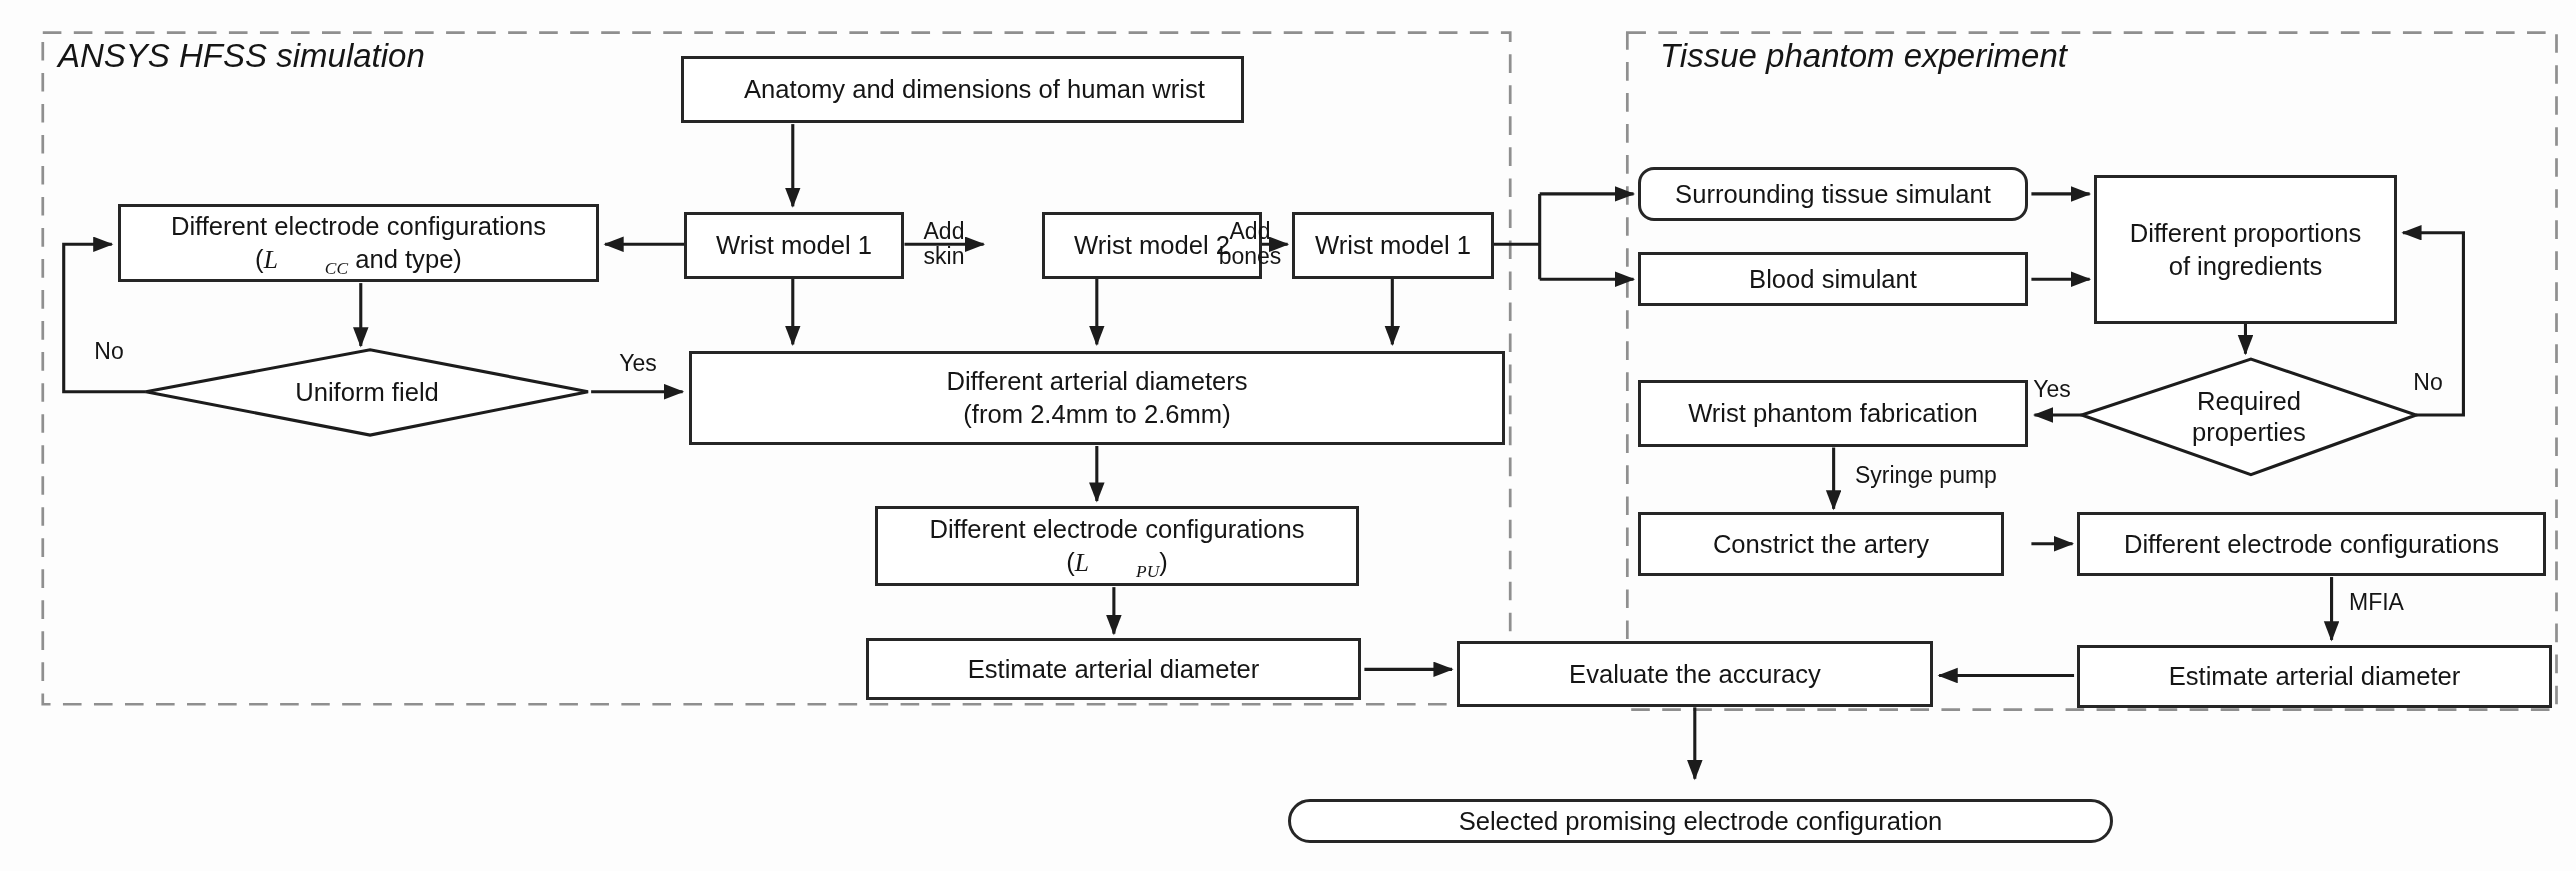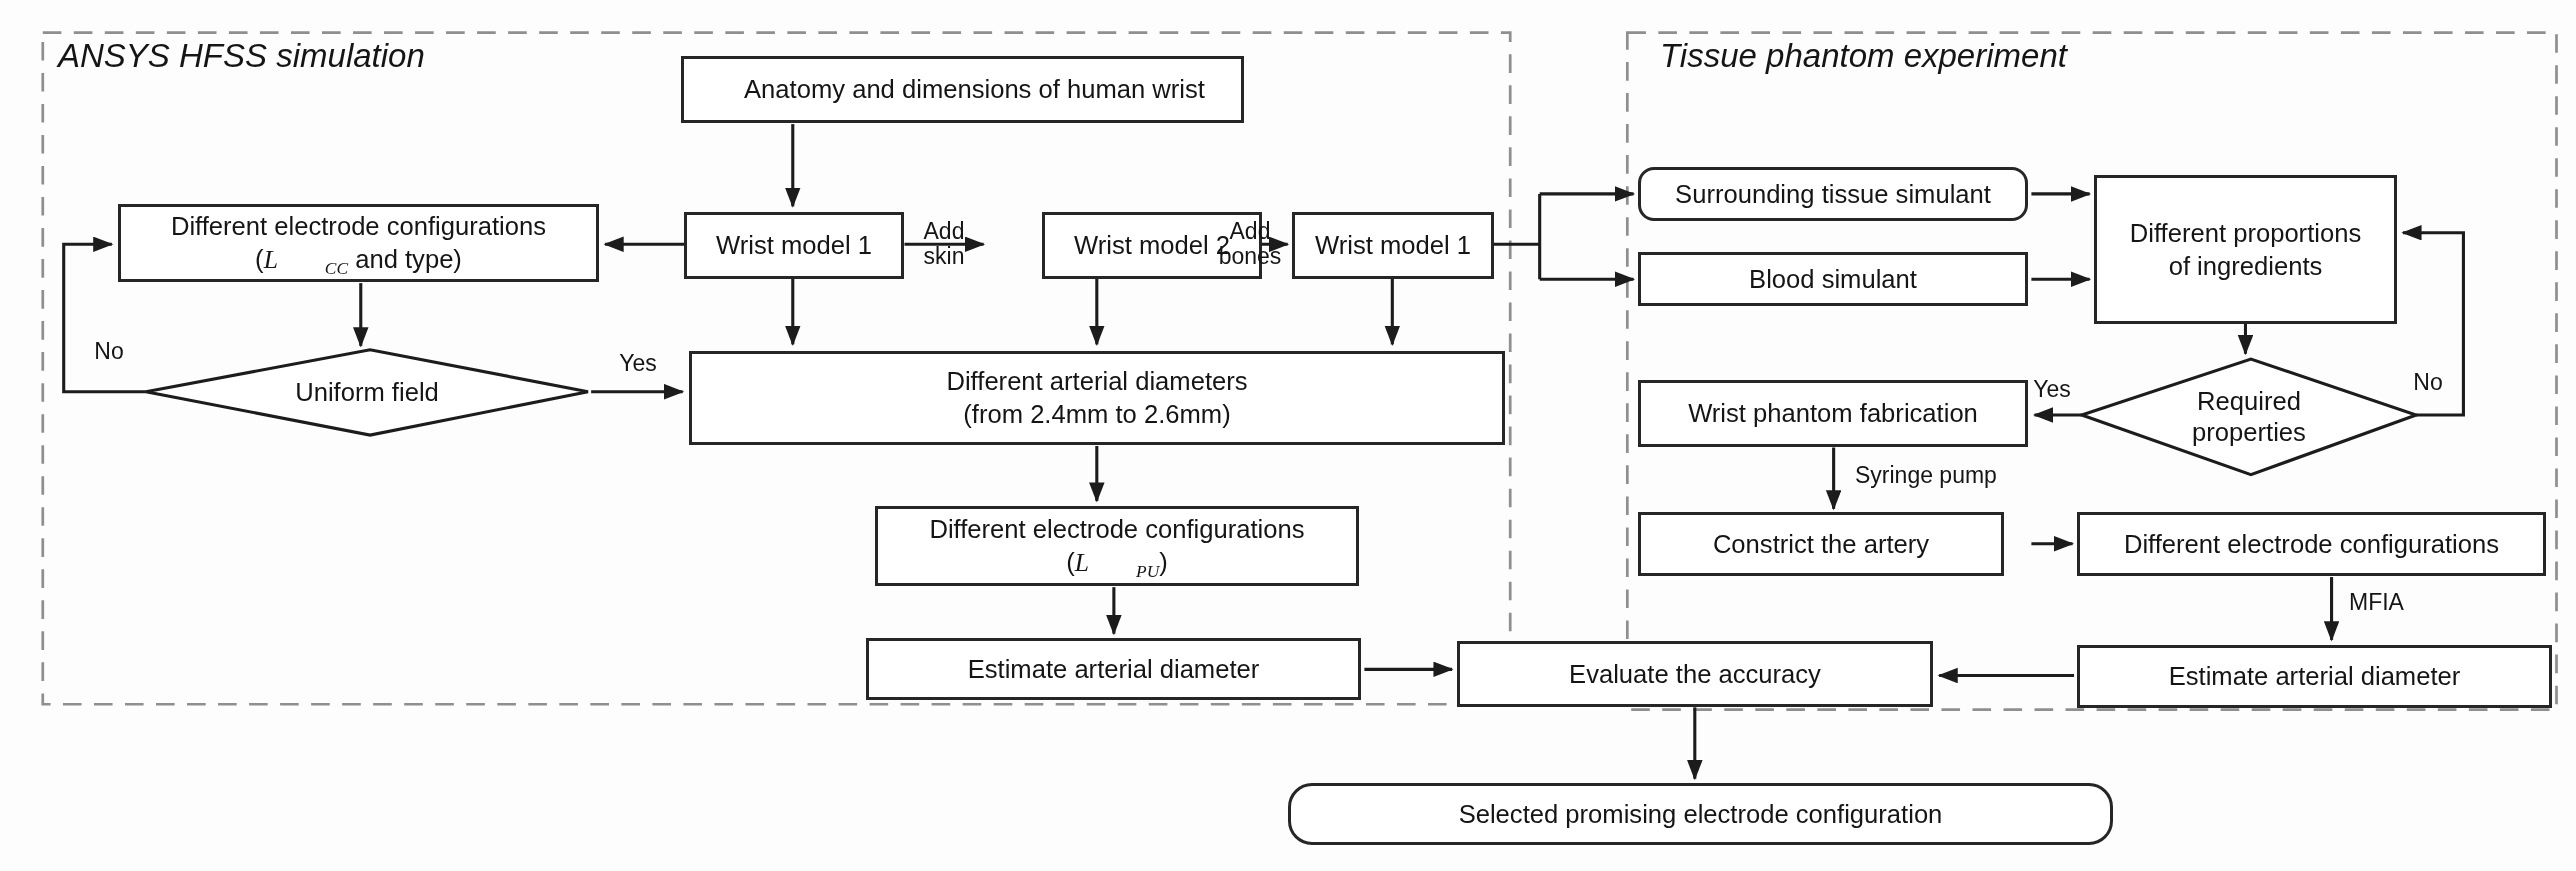--- a/index.html
+++ b/index.html
@@ -137,21 +137,21 @@
   </div>
 
   <div class="node" style="left:866px;top:638px;width:495px;height:62px;">
     <div>Estimate arterial diameter</div>
   </div>
 
   <div class="node" style="left:1457px;top:641px;width:476px;height:66px;">
     <div>Evaluate the accuracy</div>
   </div>
 
-  <div class="node thin" style="left:1288px;top:783px;width:825px;height:62px;border-radius:24px;">
+  <div class="node thin" style="left:1288px;top:799px;width:825px;height:44px;border-radius:24px;">
     <div>Selected promising electrode configuration</div>
   </div>
 
   <div class="node" style="left:1638px;top:167px;width:390px;height:54px;border-radius:16px;">
     <div>Surrounding tissue simulant</div>
   </div>
   <div class="node" style="left:1638px;top:252px;width:390px;height:54px;">
     <div>Blood simulant</div>
   </div>
   <div class="node thin" style="left:2094px;top:175px;width:303px;height:149px;">

